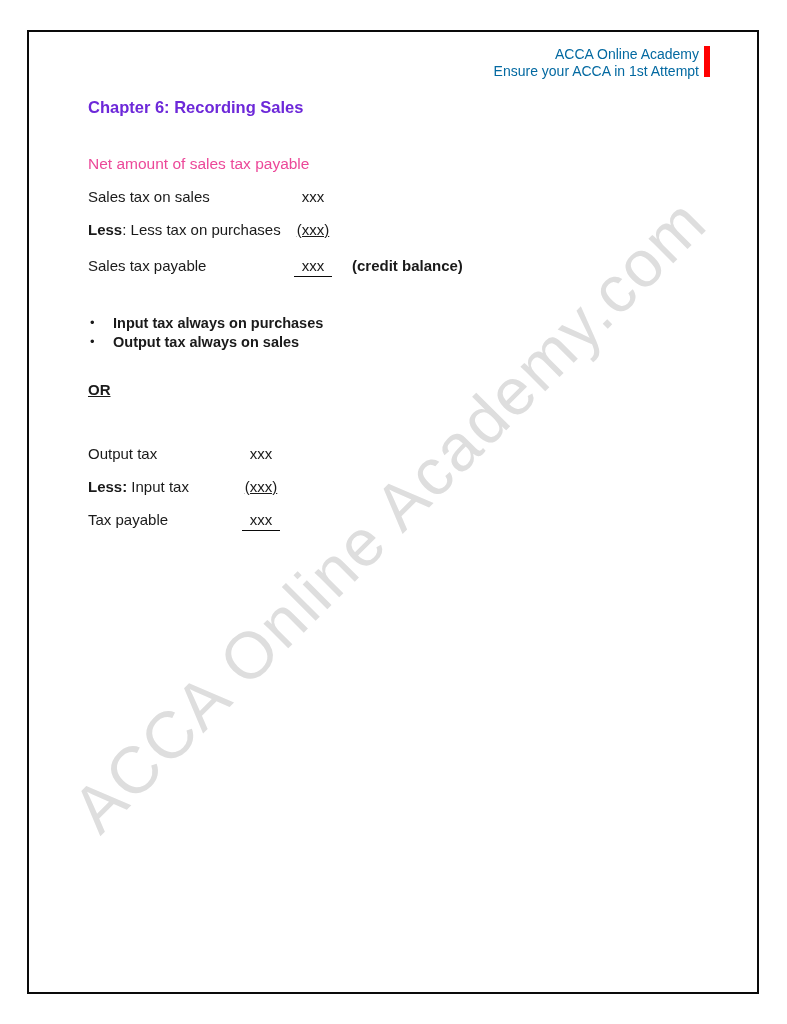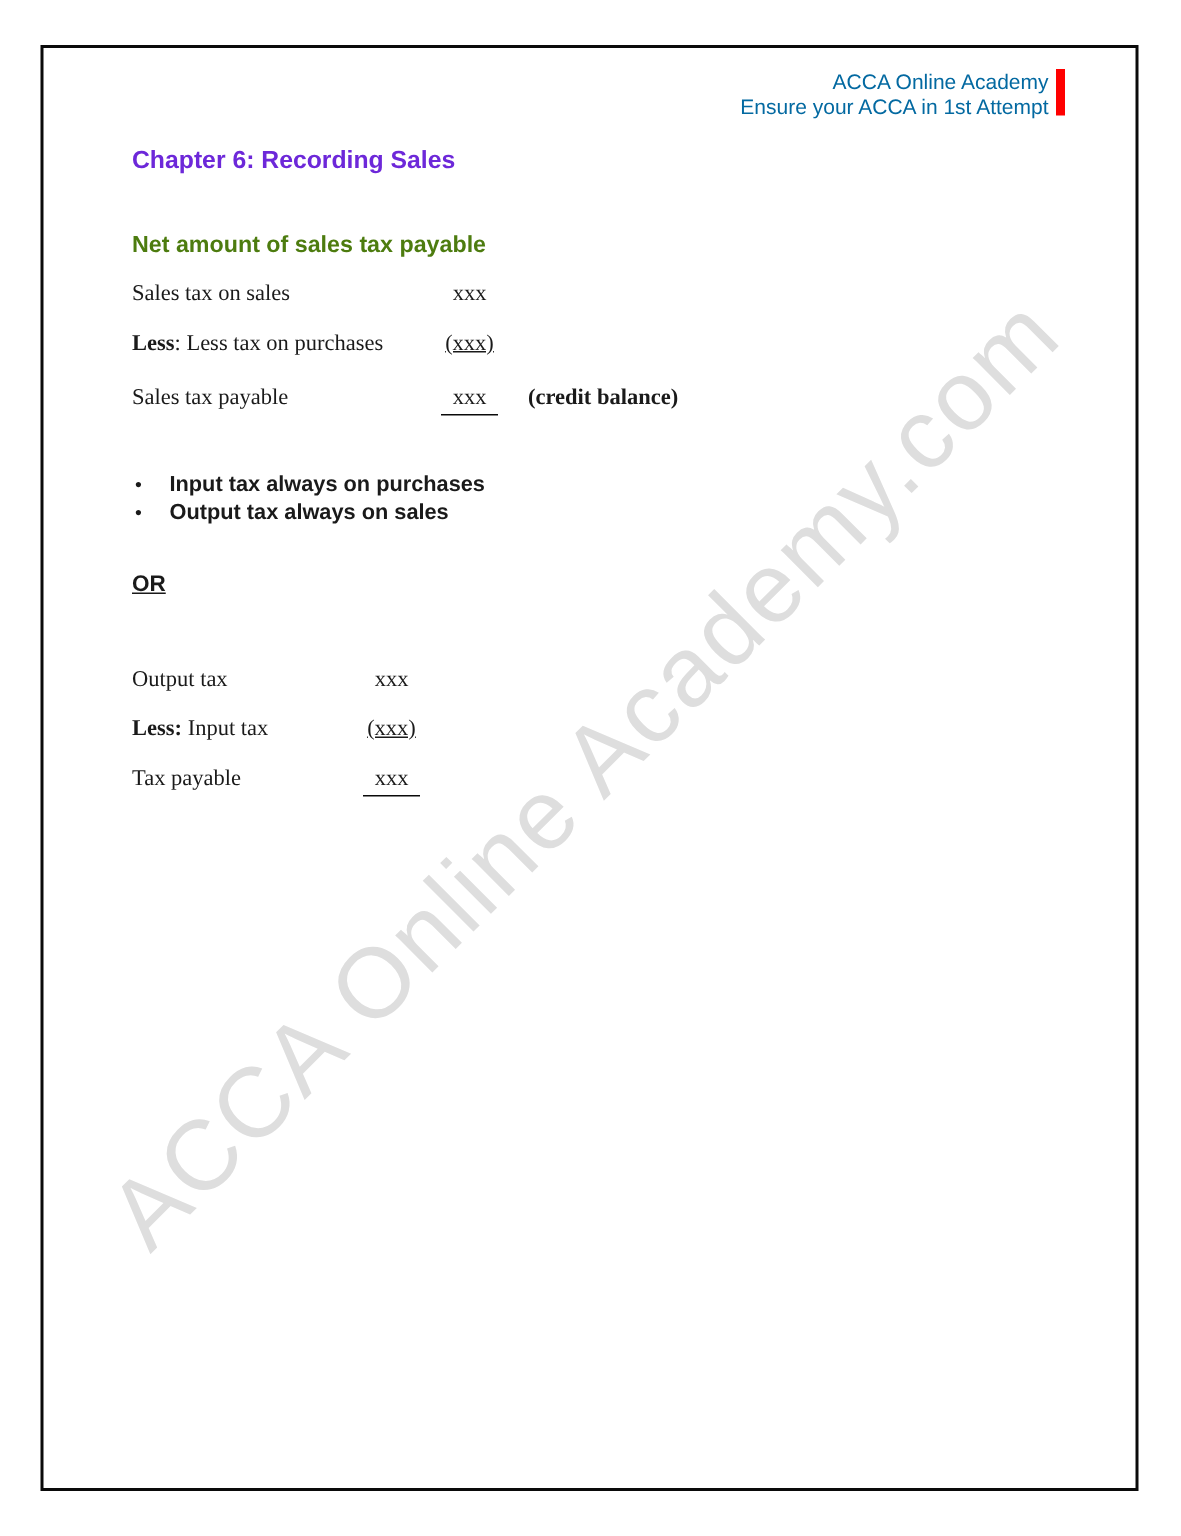--- a/index.html
+++ b/index.html
@@ -33,26 +33,26 @@
   .accent-bar {
     position:absolute; top:14px; right:47px;
     width:6px; height:31px; background:#ff0000;
   }
   .chapter-title {
     position:absolute; left:59px; top:66px;
     font-size:16.5px; font-weight:bold; color:#6d28d9;
   }
   .section-heading {
     position:absolute; left:59px; top:123px;
-    font-size:15.5px; font-weight:bold; color:#4d7c0f;
+    font-size:15.5px; font-weight:normal; color:#ec4899;
   }
   .tax-table { position:absolute; left:59px; font-size:15px; }
   .tax-table.t1 { top:155px; }
   .tax-table.t2 { top:412px; }
-  .t-row { display:flex; align-items:baseline; line-height:19px; margin-bottom:14px;font-family:Liberation Serif, serif; }
+  .t-row { display:flex; align-items:baseline; line-height:19px; margin-bottom:14px; }
   .t1 .t-row:nth-child(3) { margin-top:17px; }
   .t-label { width:202px; }
   .t2 .t-label { width:150px; }
   .t-label b { font-weight:bold; }
   .t-value { width:46px; text-align:center; flex:none; }
   .val-paren { text-decoration:underline;text-align:center; }
   .val-total { display:inline-block; border-bottom:1.6px solid #0a0a0a; padding:0 8px 1px 8px; }
   .t-note { margin-left:16px; font-weight:bold; }
   .bullet-list { position:absolute; left:61px; top:282px; list-style:none; }
   .bullet-item { display:flex; font-size:14.5px; font-weight:bold; line-height:18.5px; }

